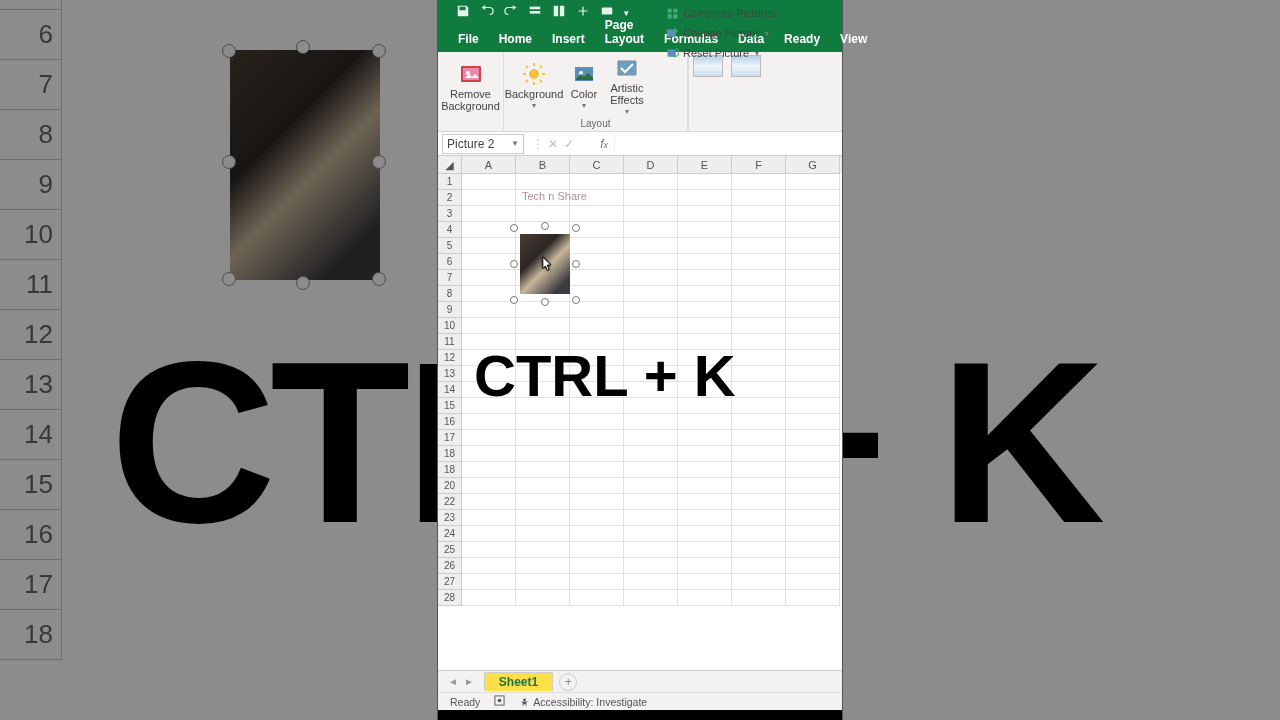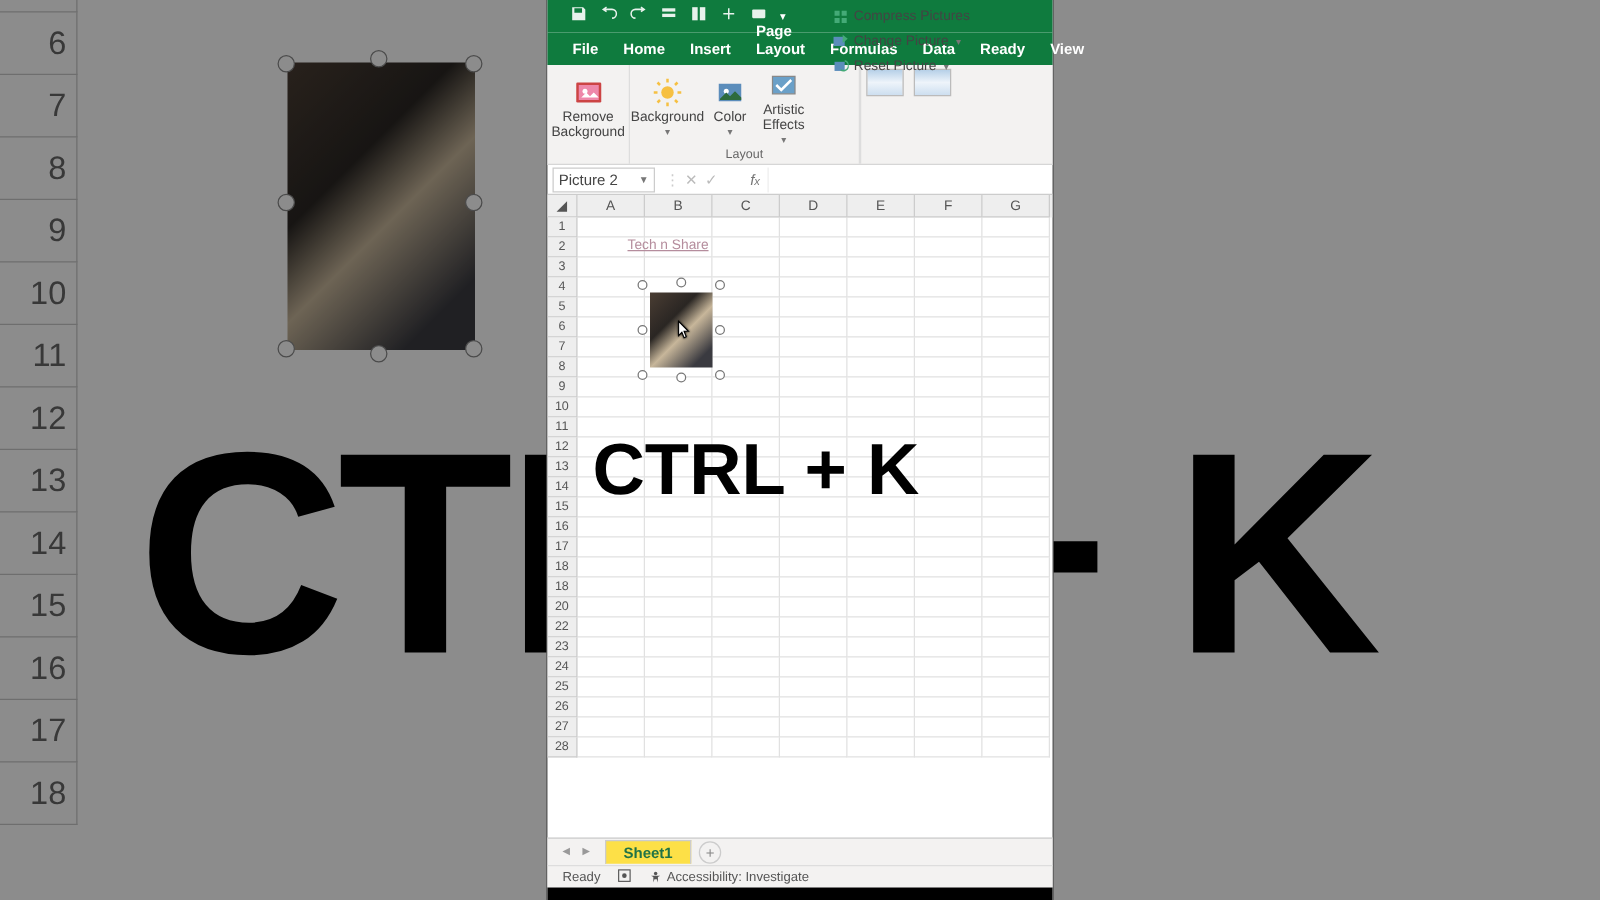--- a/index.html
+++ b/index.html
@@ -48,21 +48,21 @@
   .grid{position:relative;height:500px;overflow:hidden;}
   .colhdr{display:flex;height:18px;background:#eee;}
   .colhdr div{border-right:1px solid #ccc;border-bottom:1px solid #ccc;font-size:11px;color:#555;text-align:center;line-height:18px;}
   .colhdr .corner{width:24px;background:#eee;}
   .colhdr .c{width:54px;}
   .rows{}
   .row{display:flex;height:16px;}
   .row .rh{width:24px;border-right:1px solid #ccc;border-bottom:1px solid #ccc;background:#eee;font-size:10px;color:#555;text-align:center;line-height:16px;}
   .row .cell{width:54px;border-right:1px solid #e1e1e1;border-bottom:1px solid #e1e1e1;}
   
-  .watermark{position:absolute;left:64px;top:34px;font-size:11px;color:#b58d9d;pointer-events:none;text-decoration:underline;}
+  .watermark{position:absolute;left:84px;top:34px;font-size:11px;color:#b58d9d;pointer-events:none;}
   
   
   .sel-pic{position:absolute;left:76px;top:72px;width:62px;height:72px;}
   .sel-pic .im{position:absolute;inset:6px;background:linear-gradient(135deg,#4a3d33 0%, #2a2623 35%,#c7b69a 55%, #3a3a40 85%);}
   .sel-pic .h{position:absolute;width:8px;height:8px;border:1px solid #777;border-radius:50%;background:#fff;}
   
   
   .overlay-text{position:absolute;left:36px;top:186px;font-size:58px;font-weight:700;color:#000;white-space:nowrap;}
   
   

